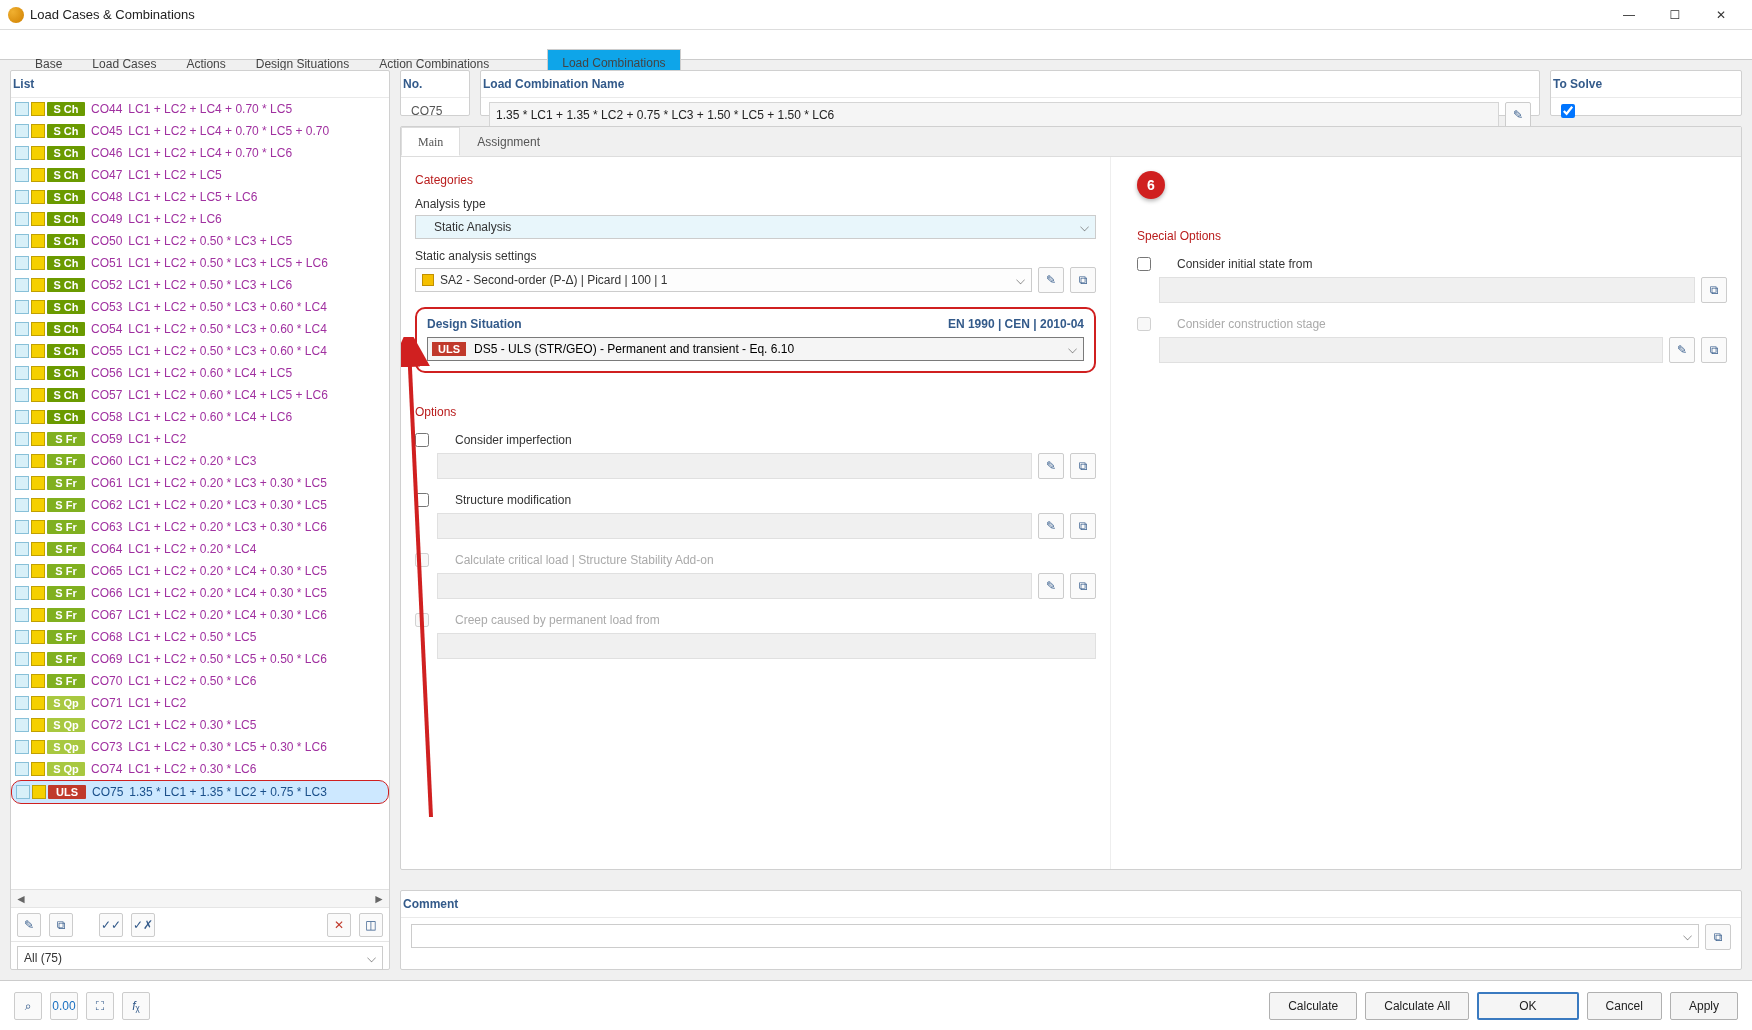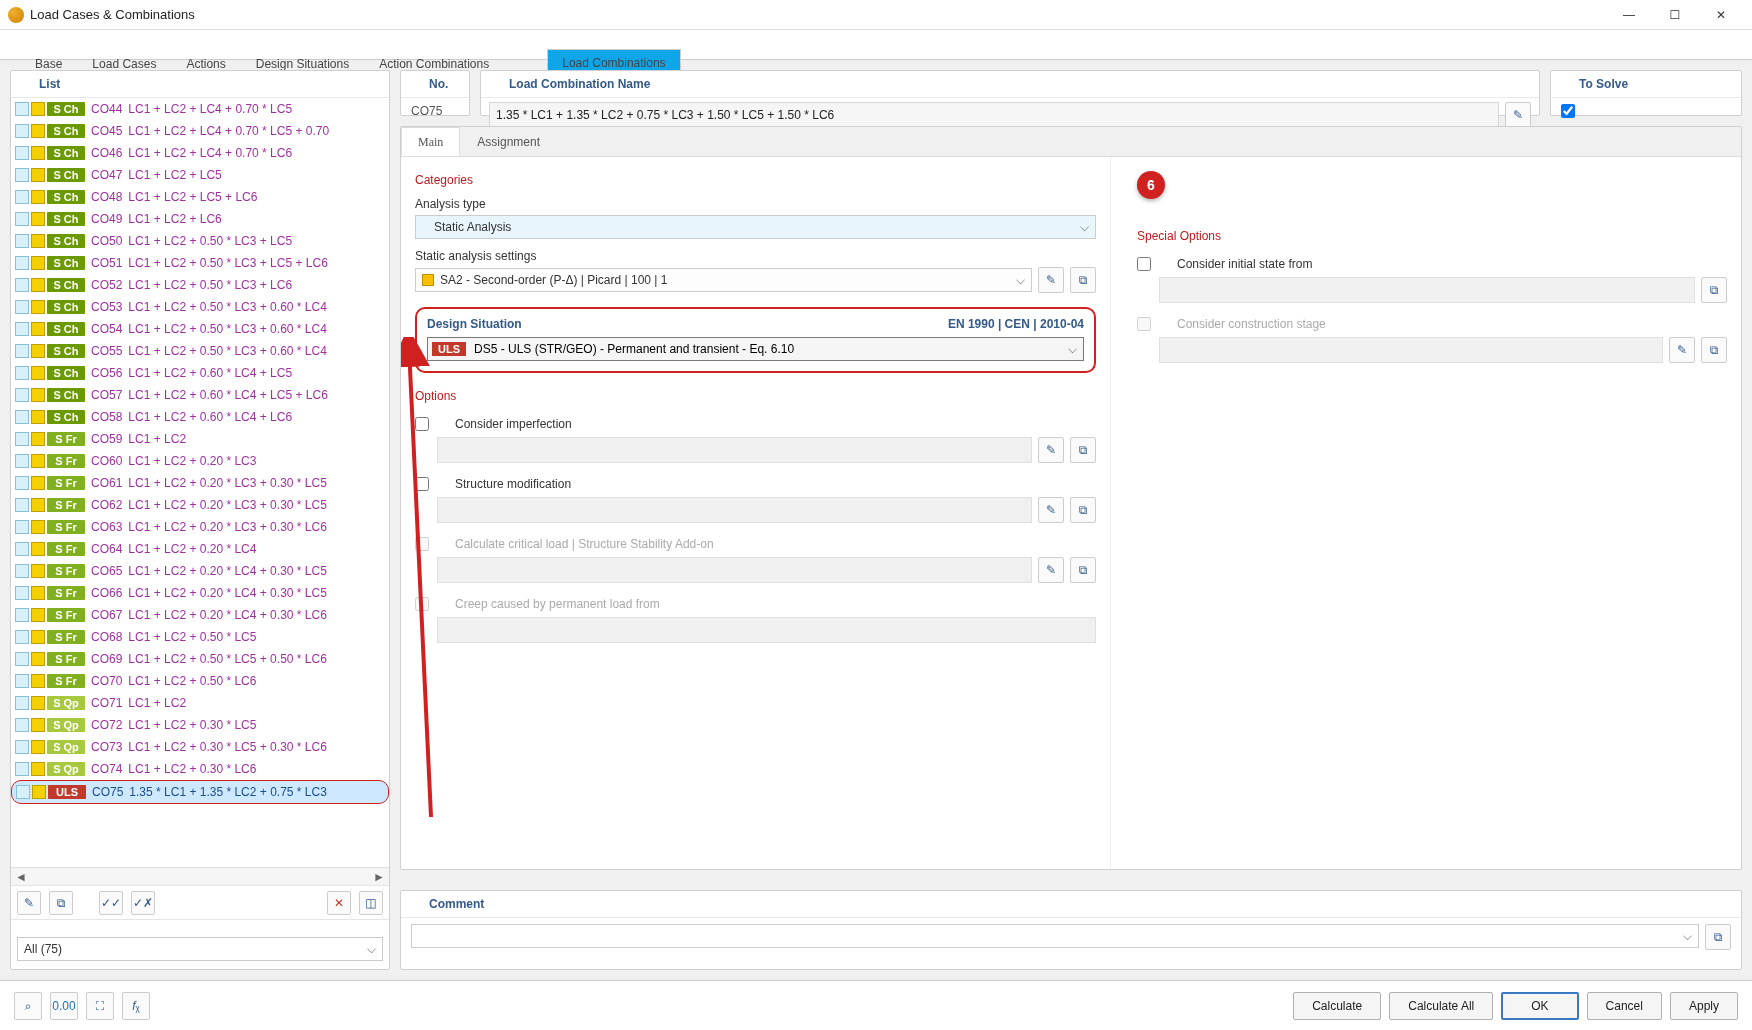--- a/index.html
+++ b/index.html
@@ -12,21 +12,21 @@
 .title-bar .winbtn { width:46px; height:30px; display:flex; align-items:center; justify-content:center; color:#333;}
 
 
 .tabs-row { height: 30px; background:#fff; border-bottom:1px solid #ccc; display:flex; align-items:flex-end; padding-left:20px; gap:0;}
 .tab { padding: 6px 14px 5px 14px; color:#444; cursor:pointer; border:1px solid transparent; border-bottom:none; position:relative; top:17px;}
 .tab.active { background:#0ea5e9; border-color:#ccc; border-bottom:1px solid #f0f0f0;margin-left:43px;}
 
 
 .main { flex:1; display:flex; gap:10px; padding:10px; overflow:hidden;}
 .panel { background:#fff; border:1px solid #d0d0d0; border-radius:2px; display:flex; flex-direction:column;}
-.panel-head { padding:6px 28px; color:#335a8a; font-weight:600; border-bottom:1px solid #eaeaea; font-size:12px;}
+.panel-head { padding:6px 2px; color:#335a8a; font-weight:600; border-bottom:1px solid #eaeaea; font-size:12px;}
 
 
 .left { width:380px; display:flex; flex-direction:column;}
 .left .panel { flex:1;}
 .list-body { flex:1; overflow:hidden; position:relative;}
 .list-rows { position:absolute; inset:0 0 0 0; overflow-y: auto; overflow-x:hidden; }
 .row { display:flex; align-items:center; height:22px; padding:0 4px; white-space:nowrap; cursor:pointer;}
 .row .sqA { width:14px; height:14px; border:1px solid #88c0d8; background:#d8f0f8; margin-right:2px;}
 .row .sqB { width:14px; height:14px; border:1px solid #c0a000; background:#f5d000; margin-right:2px;}
 .row .badge { min-width:38px; padding:1px 4px; color:#fff; text-align:center; border-radius:1px; margin-right:6px; font-size:11px; font-weight:600;}
@@ -39,21 +39,21 @@
 .row.sel { background:#cde8ff;}
 .row.sel .code, .row.sel .descr { color:#1a4f8a;}
 .row.sel.highlighted { border:1.5px solid #d02020; border-radius:10px; height:24px;}
 
 .list-scroll-h { height:18px; background:#f5f5f5; border-top:1px solid #e0e0e0; display:flex; align-items:center; justify-content:space-between; padding:0 2px;}
 .hs-btn { width:16px; height:14px; color:#666; text-align:center;}
 
 .list-toolbar { height:34px; display:flex; align-items:center; padding:0 6px; gap:8px; border-top:1px solid #e5e5e5;}
 .tbtn { width:24px; height:24px; border:1px solid #ccc; background:#fafafa; display:flex; align-items:center; justify-content:center; color:#335a8a; border-radius:2px; cursor:pointer;}
 .tbtn.red { color:#c0392b;}
-.list-filter { height:50px; padding:17px 6px; border-top:1px solid #e5e5e5;}
+.list-filter { height:28px; padding:4px 6px; border-top:1px solid #e5e5e5;}
 .list-filter select, .faux-select { width:100%; height:24px; border:1px solid #ccc; background:#fff; padding:0 22px 0 6px; color:#333; position:relative;}
 .faux-select { display:flex; align-items:center;}
 .faux-select::after { content:"⌵"; position:absolute; right:6px; color:#666;}
 
 
 .center { flex:1; display:flex; flex-direction:column; gap:10px; min-width:0;}
 .top-row { display:flex; gap:10px; height:46px;}
 .no-panel { width:70px;}
 .no-panel .val { padding:6px 10px; color:#555;}
 .name-panel { flex:1;}
@@ -99,21 +99,21 @@
 
 .callout { width:28px; height:28px; border-radius:50%; background:#d02020; color:#fff; display:flex; align-items:center; justify-content:center; font-weight:700; font-size:14px; margin-top:4px; box-shadow:0 2px 4px rgba(0,0,0,.3);}
 
 
 .arrow { position:absolute; pointer-events:none; }
 
 
 .footer { height:50px; background:#fff; border-top:1px solid #ccc; display:flex; align-items:center; padding:0 14px; gap:8px;}
 .footer .spacer { flex:1;}
 .fbtn { height:28px; padding:0 18px; border:1px solid #b0b0b0; background:#f5f5f5; color:#222; cursor:pointer; border-radius:2px;}
-.fbtn.primary { border:2px solid #3a7ac0; padding:0 28px;}
+.fbtn.primary { border:2px solid #3a7ac0; padding:0 40px;}
 .foot-icon { width:28px; height:28px; border:1px solid #ccc; background:#fafafa; display:flex; align-items:center; justify-content:center; color:#335a8a; border-radius:2px;}
 
 
 .list-rows::-webkit-scrollbar { width:16px;}
 .list-rows::-webkit-scrollbar-thumb { background:#cfcfcf; border:3px solid #f5f5f5; border-radius:2px;}
 .list-rows::-webkit-scrollbar-button { height:16px; background:#f5f5f5;}
 
 </style>
 </head>
 <body>
@@ -438,21 +438,21 @@
             <div class="ds-head">
               <span>Design Situation</span>
               <span class="std">EN 1990 | CEN | 2010-04</span>
             </div>
             <div class="ds-select">
               <span class="uls">ULS</span>
               <span>DS5 - ULS (STR/GEO) - Permanent and transient - Eq. 6.10</span>
             </div>
           </div>
 
-          <div class="section-title" style="margin-top:16px">Options</div>
+          <div class="section-title" style="margin-top:32px">Options</div>
 
           <div class="opt">
             <input type="checkbox" style="">
             <span>Consider imperfection</span>
           </div>
           <div class="opt-field">
             <div class="box"></div>
             <div class="icon-btn">✎</div>
             <div class="icon-btn">⧉</div>
           </div>

